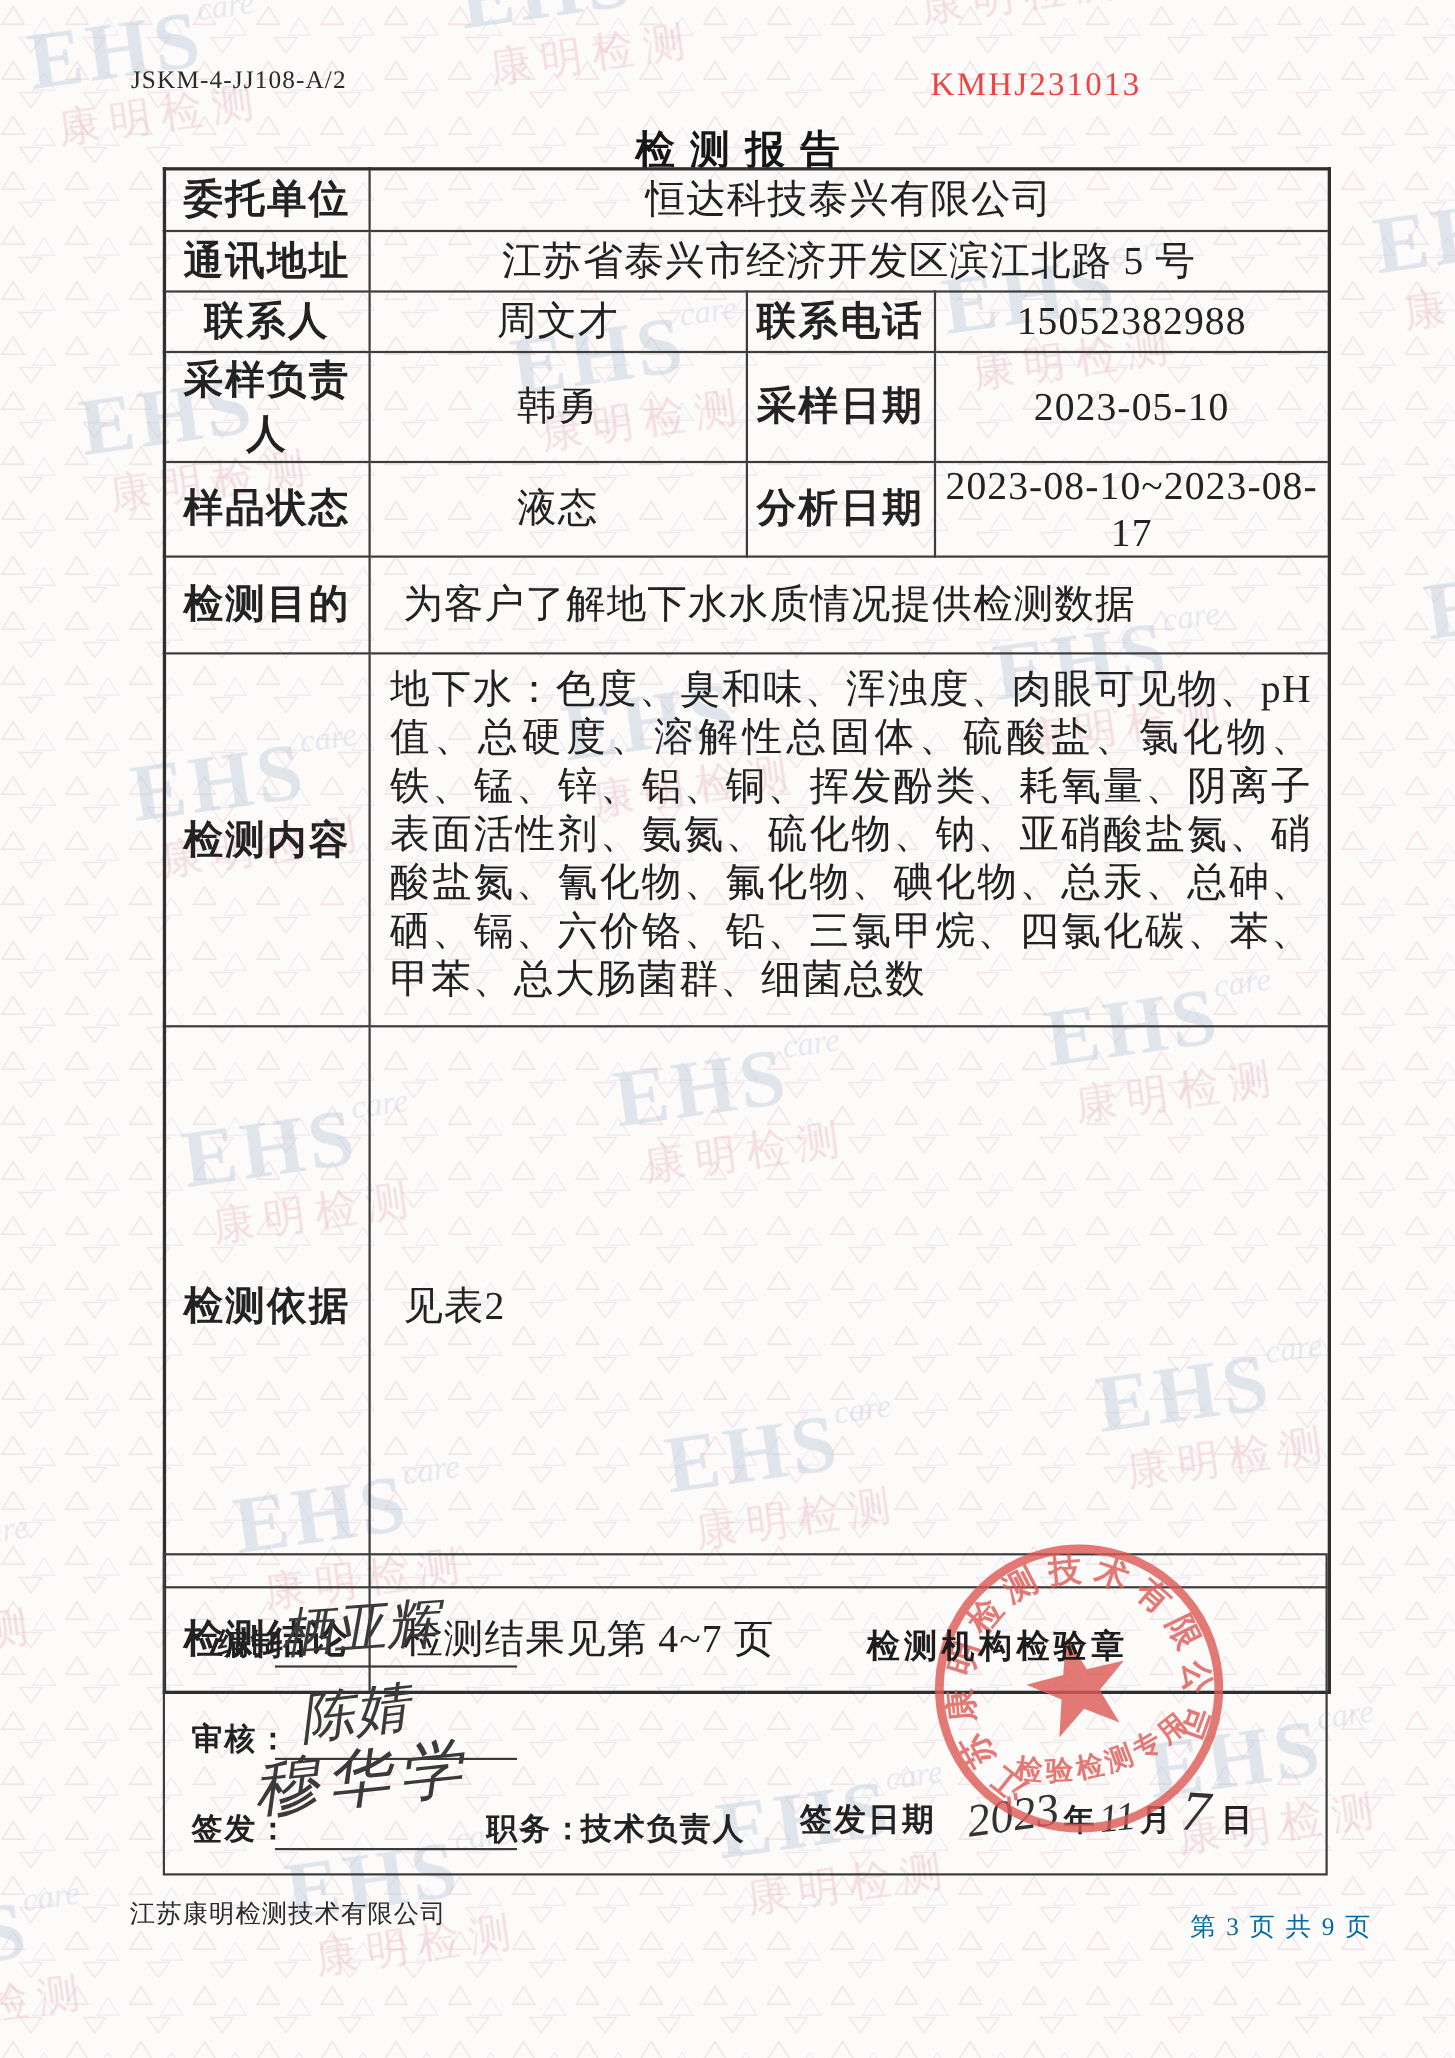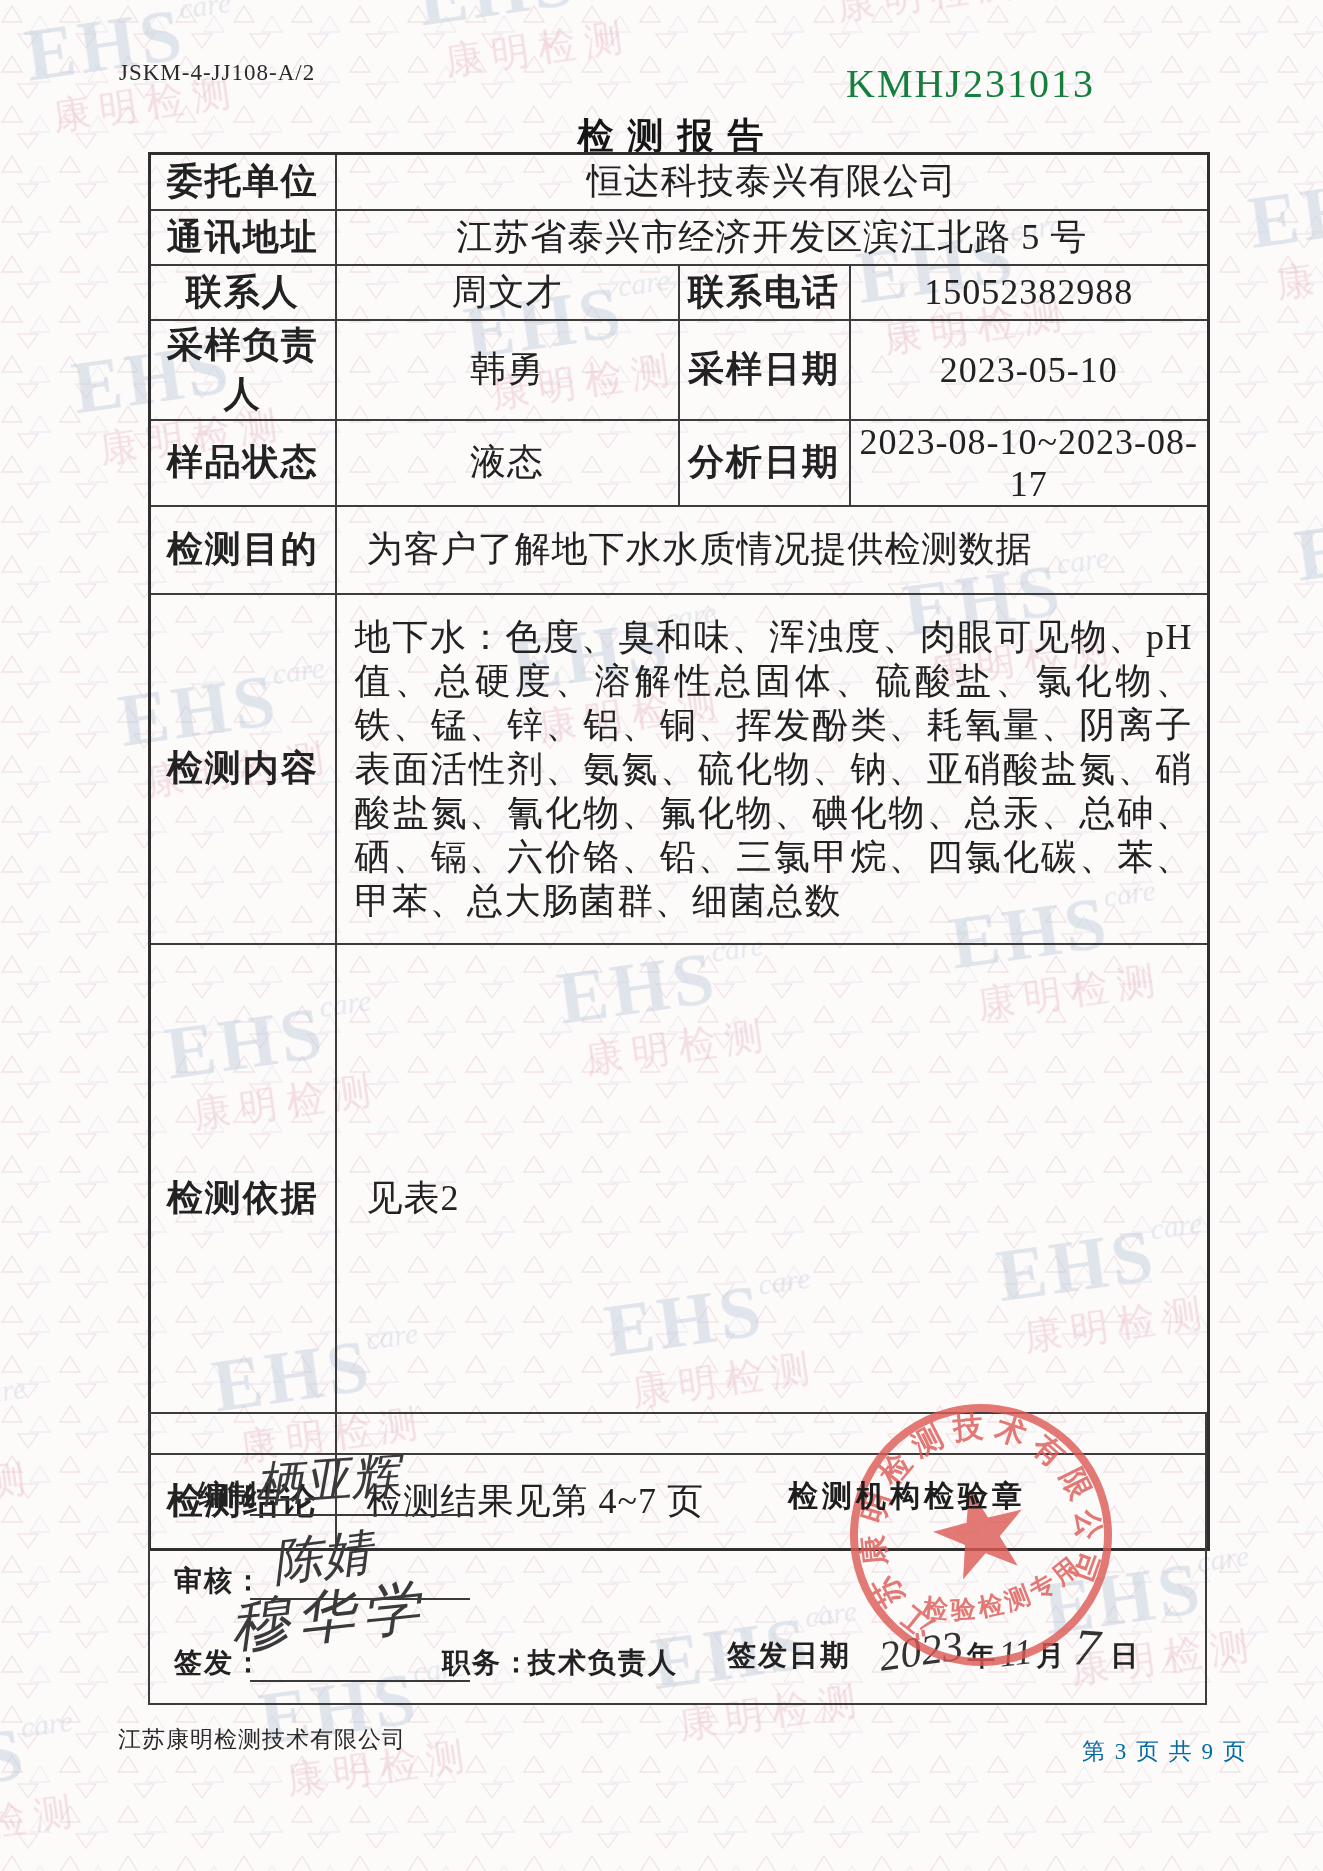--- a/index.html
+++ b/index.html
@@ -6,31 +6,31 @@
   html,body { background:#e8e8e8; }
   .page {
     position:relative; width:1323px; height:1871px; margin:0 auto;
     background:#fdfafa; overflow:hidden;
     font-family:"Liberation Serif","DejaVu Serif",serif; color:#1e1e1e;
   }
   .bg { position:absolute; inset:0; width:100%; height:100%; }
   svg text { font-family:"Liberation Serif","DejaVu Serif",serif; }
 
   .doc-code { position:absolute; left:119px; top:60px; font-size:23px; letter-spacing:1px; color:#2a2a2a; }
-  .report-no { position:absolute; left:846px; top:60px; font-size:40px; letter-spacing:2px; color:#15803d; }
+  .report-no { position:absolute; left:846px; top:60px; font-size:30px; letter-spacing:2px; color:#ef4444; }
   .title { position:absolute; left:148px; top:112px; width:1059px; text-align:center;
            font-size:36px; font-weight:bold; letter-spacing:14px; color:#161616; }
 
   table.info { position:absolute; left:148px; top:152px; width:1059px;
                border-collapse:collapse; table-layout:fixed; border:3px solid #2f2f2f; }
   table.info td { border:2px solid #3c3c3c; font-size:36px; color:#222; vertical-align:middle; }
   td.lbl { text-align:center; font-weight:bold; font-size:28px; letter-spacing:2px; }
   td.vc  { text-align:center; letter-spacing:1px; }
   td.vl  { text-align:left; padding-left:30px; letter-spacing:1px; }
-  td.content { padding:20px 14px 20px 18px; line-height:44px; letter-spacing:1.5px; text-align:justify; }
+  td.content { padding:9px 14px 20px 18px; line-height:44px; letter-spacing:1.5px; text-align:justify; }
   tr.h56 { height:56px; } tr.h55 { height:55px; } tr.h88 { height:88px; }
   tr.h282 { height:282px; } tr.h510 { height:510px; } tr.h96 { height:96px; }
 
   .sign-box { position:absolute; left:148px; top:1412px; width:1059px; height:293px; border:2px solid #3c3c3c; }
   .p-label { position:absolute; font-size:28px; font-weight:bold; letter-spacing:2px; color:#222; }
   .sig-line { position:absolute; border-bottom:2px solid #3a3a3a; }
   .hand { position:absolute; font-style:italic; color:#3a3a3a; white-space:nowrap; }
   .hand1 { left:255px; top:1448px; font-size:48px; transform:rotate(-4deg); }
   .hand2 { left:272px; top:1524px; font-size:50px; transform:rotate(-7deg); }
   .hand3 { left:230px; top:1578px; font-size:58px; transform:rotate(-6deg); letter-spacing:8px; }

